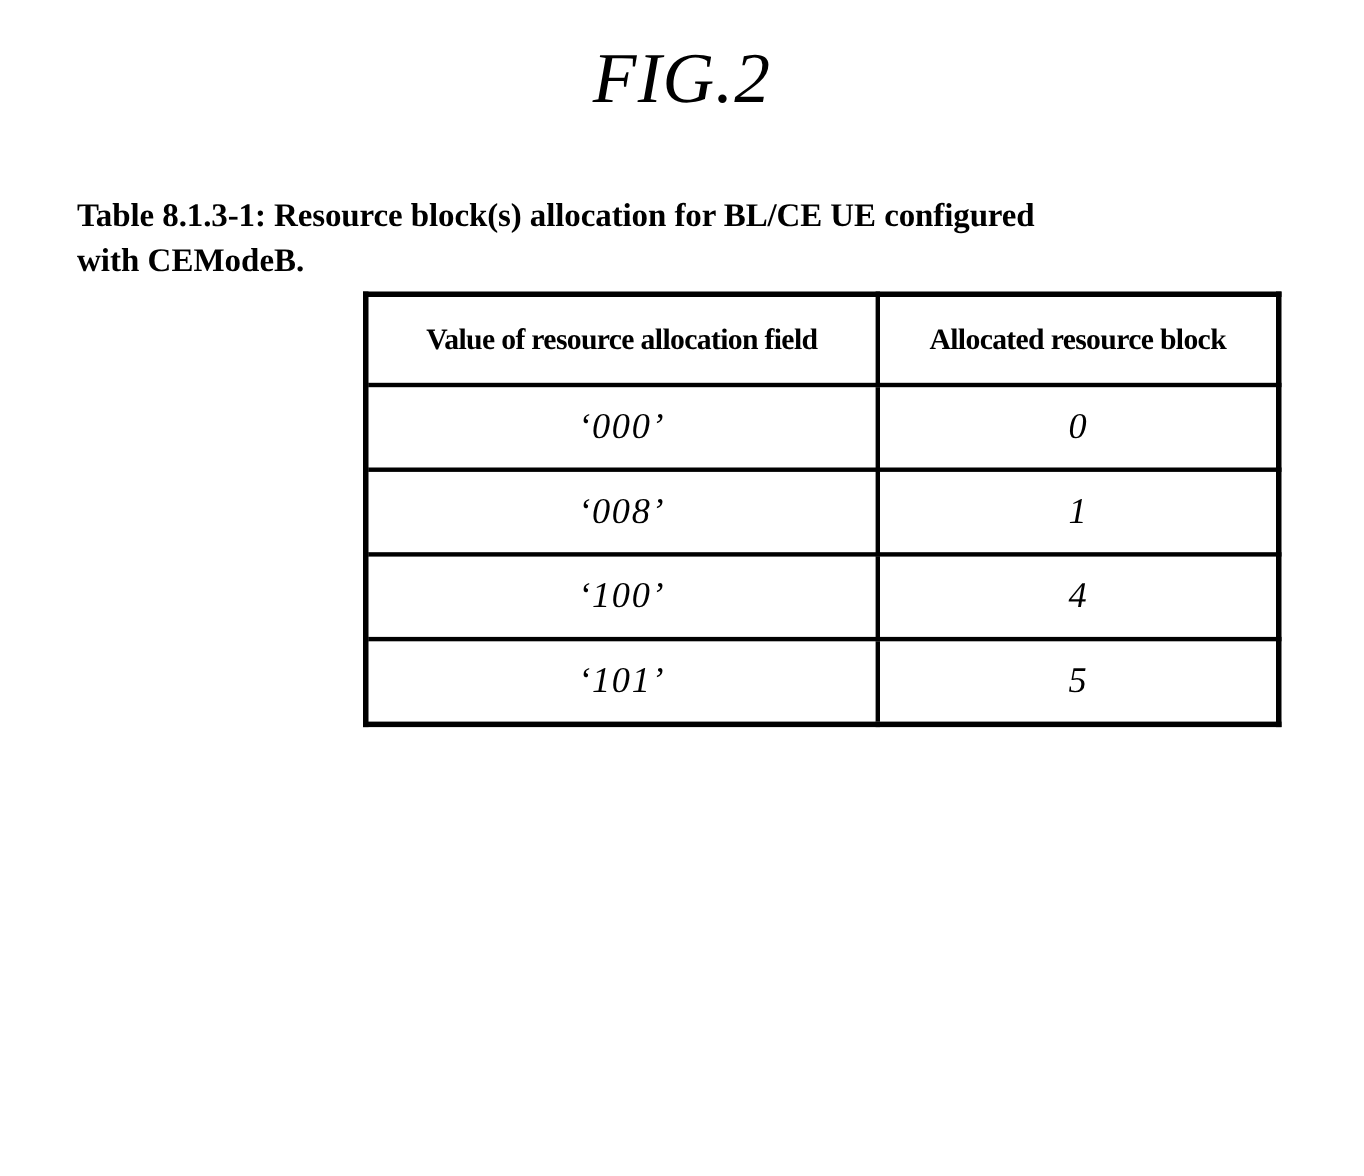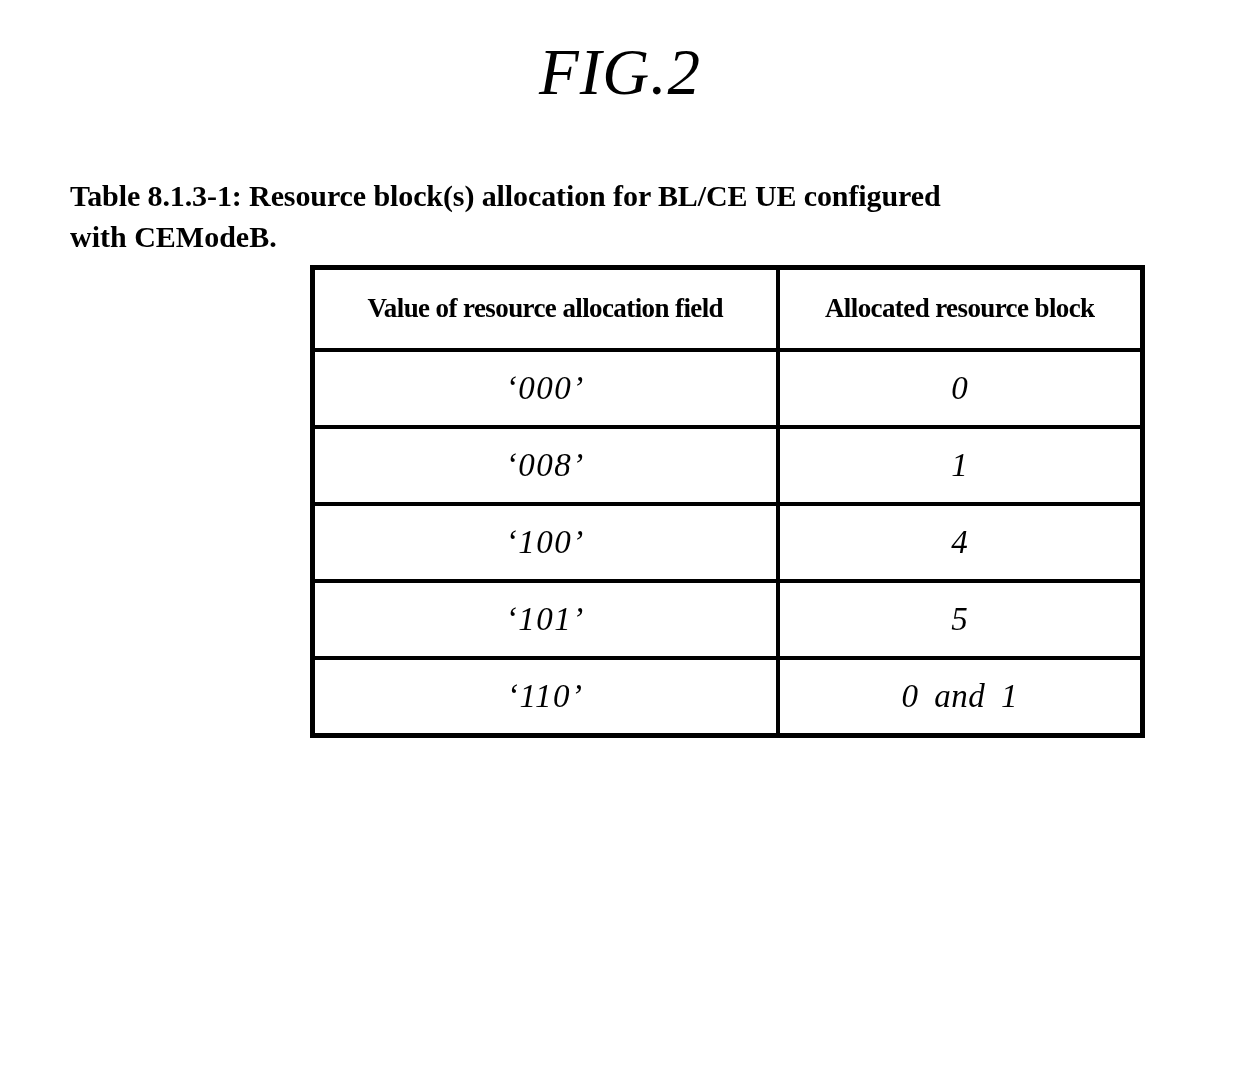--- a/index.html
+++ b/index.html
@@ -54,20 +54,21 @@
     position: absolute;
     top: 265px;
     left: 310px;
     width: 830px;
   }
   table.alloc {
     border-collapse: collapse;
     width: 830px;
     table-layout: fixed;
     border: 5px solid #000;
+    margin-left: 20px;
   }
   table.alloc col.c1 { width: 465px; }
   table.alloc col.c2 { width: 365px; }
 
   table.alloc th,
   table.alloc td {
     border: 4px solid #000;
     text-align: center;
     vertical-align: middle;
     padding: 0;
@@ -133,19 +134,15 @@
           <td class="rb">1</td>
         </tr>
         <tr>
           <td class="val">‘100’</td>
           <td class="rb">4</td>
         </tr>
         <tr>
           <td class="val">‘101’</td>
           <td class="rb">5</td>
         </tr>
-        <tr>
-          <td class="val">‘110’</td>
-          <td class="rb">0 and 1</td>
-        </tr>
       </tbody>
   </table>
 </div>
 
 </body></html>

